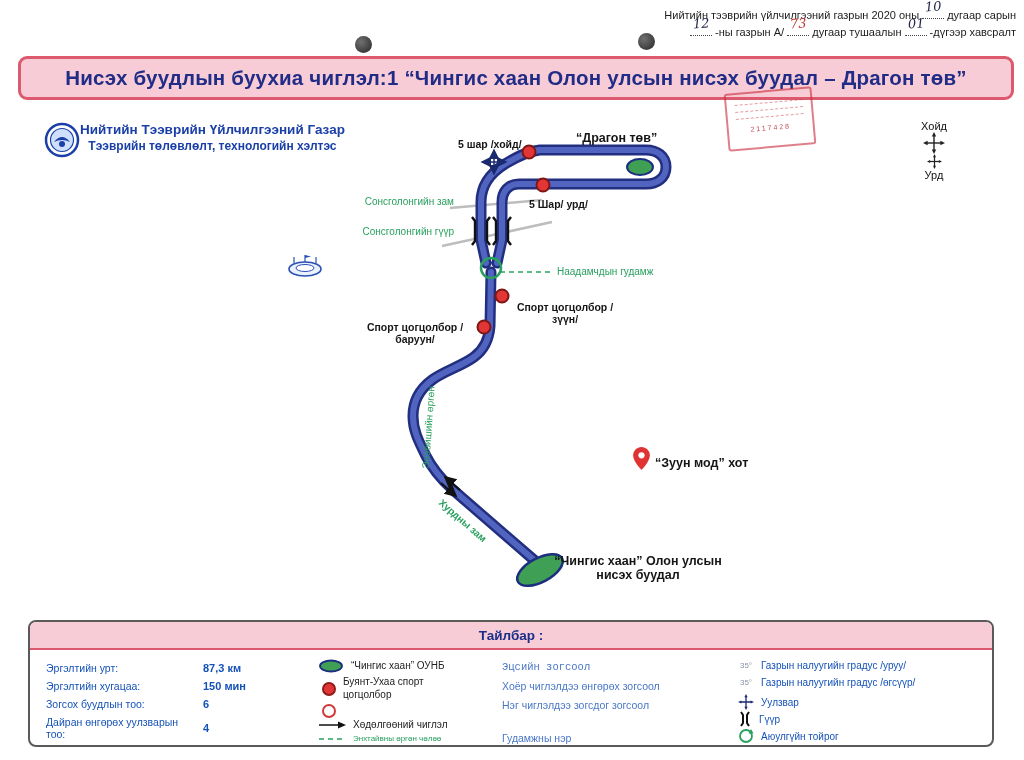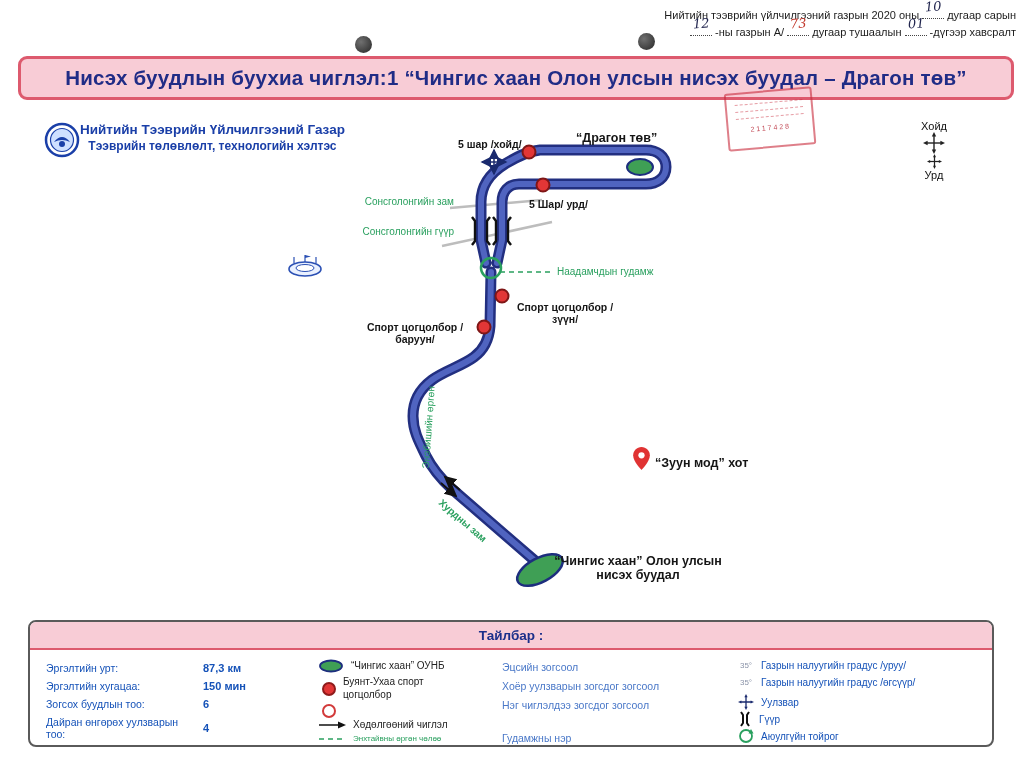--- a/index.html
+++ b/index.html
@@ -242,22 +242,22 @@
       </svg>
       <div class="sym-label">Хөдөлгөөний чиглэл</div>
     </div>
     <div class="lrow" style="left:288px;top:112px;">
       <svg width="28" height="6" viewBox="0 0 28 6">
         <line x1="1" y1="3" x2="27" y2="3" stroke="#2aa05f" stroke-width="1.6" stroke-dasharray="5 4"></line>
       </svg>
       <div class="sym-label tiny">Энхтайвны өргөн чөлөө</div>
     </div>
 
-    <div class="stoptype" style="left:472px;top:39px;">Эцсийн зогсоол</div>
-    <div class="stoptype" style="left:472px;top:58px;">Хоёр уулзварын зогсдог зогсоол</div>
+    <div class="stoptype" style="left:472px;top:39px;font-family:Liberation Mono, monospace;">Эцсийн зогсоол</div>
+    <div class="stoptype" style="left:472px;top:58px;">Хоёр чиглэлдээ өнгөрөх зогсоол</div>
     <div class="stoptype" style="left:472px;top:77px;">Нэг чиглэлдээ зогсдог зогсоол</div>
     <div class="stoptype" style="left:472px;top:110px;">Гудамжны нэр</div>
 
     <div class="lrow" style="left:708px;top:38px;">
       <span class="ic-slope">35°</span>
       <div class="mark-label">Газрын налуугийн градус /уруу/</div>
     </div>
     <div class="lrow" style="left:708px;top:55px;">
       <span class="ic-slope">35°</span>
       <div class="mark-label">Газрын налуугийн градус /өгсүүр/</div>

